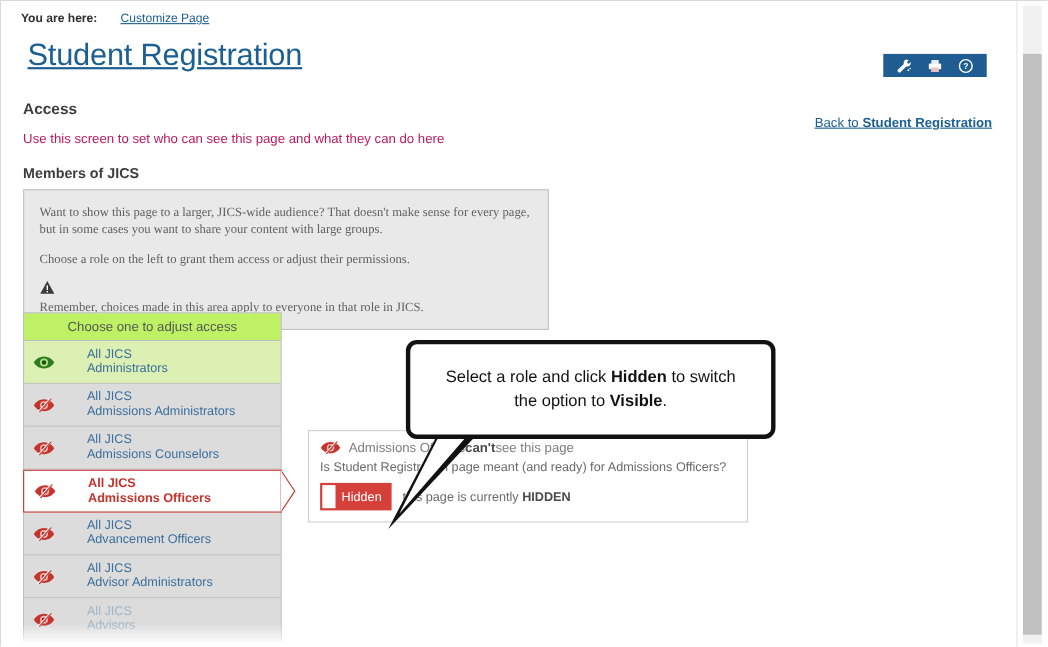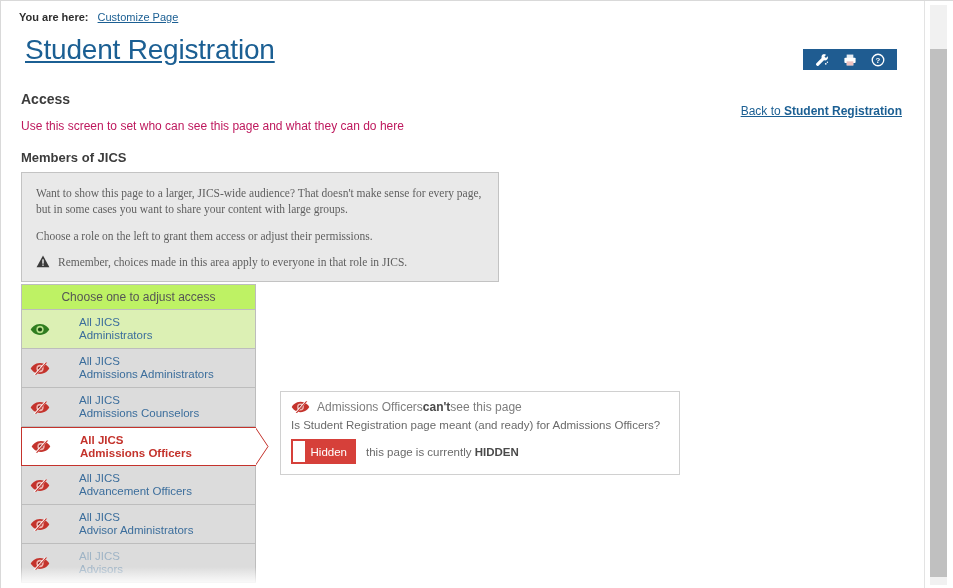--- a/index.html
+++ b/index.html
@@ -44,21 +44,21 @@
   }
   #breadcrumb .bc-label {
     font-weight: bold;
     color: #2f2f2f;
     font-size: 11px;
   }
   #breadcrumb .bc-link {
     color: #1b5f93;
     text-decoration: underline;
     font-size: 11px;
-    margin-left: 6px;
+    margin-left: 18px;
     cursor: pointer;
   }
 
   
   #page-title {
     position: absolute;
     left: 24px; top: 33px;
     font-size: 28px;
     font-weight: normal;
     color: #1b5f93;
@@ -135,20 +135,21 @@
     margin: 0 0 10px 0;
     font-size: 11.5px;
     line-height: 1.42;
     color: #5f5f5f;
     font-family: Liberation Serif, serif;
   }
   #info-box p.last {
     margin-bottom: 0;
     display: flex;
     align-items: flex-start;
+    flex-direction: column;
   }
   #info-box .warn-icon {
     display: inline-block;
     margin-right: 8px;
     flex: 0 0 auto;
     position: relative;
     top: 1px;
   }
 
   
@@ -547,20 +548,33 @@
         <button id="hidden-toggle">
           <span class="knob"></span>
           <span class="tlabel">Hidden</span>
         </button>
         <span id="toggle-status">
           <span>this page is currently </span><b>HIDDEN</b>
         </span>
       </div>
     </div>
 
+    <div id="callout">
+      <span id="callout-tail">
+        <svg width="180" height="110" viewBox="0 0 180 110" aria-hidden="true">
+          <path d="M64 0 L104 2 L12 100 Z" fill="#111111"></path>
+          <path d="M66 0 L96 1 L22 86 Z" fill="#ffffff"></path>
+        </svg>
+      </span>
+      <div id="callout-box">
+        <div id="callout-text">
+          <span>Select a role and click </span><b>Hidden</b><span> to switch the option to </span><b>Visible</b><span>.</span>
+        </div>
+      </div>
+    </div>
 
   </div>
 
   <div id="scrollbar">
     <div id="scroll-track"></div>
     <div id="scroll-thumb"></div>
   </div>
 
 </div>
 

